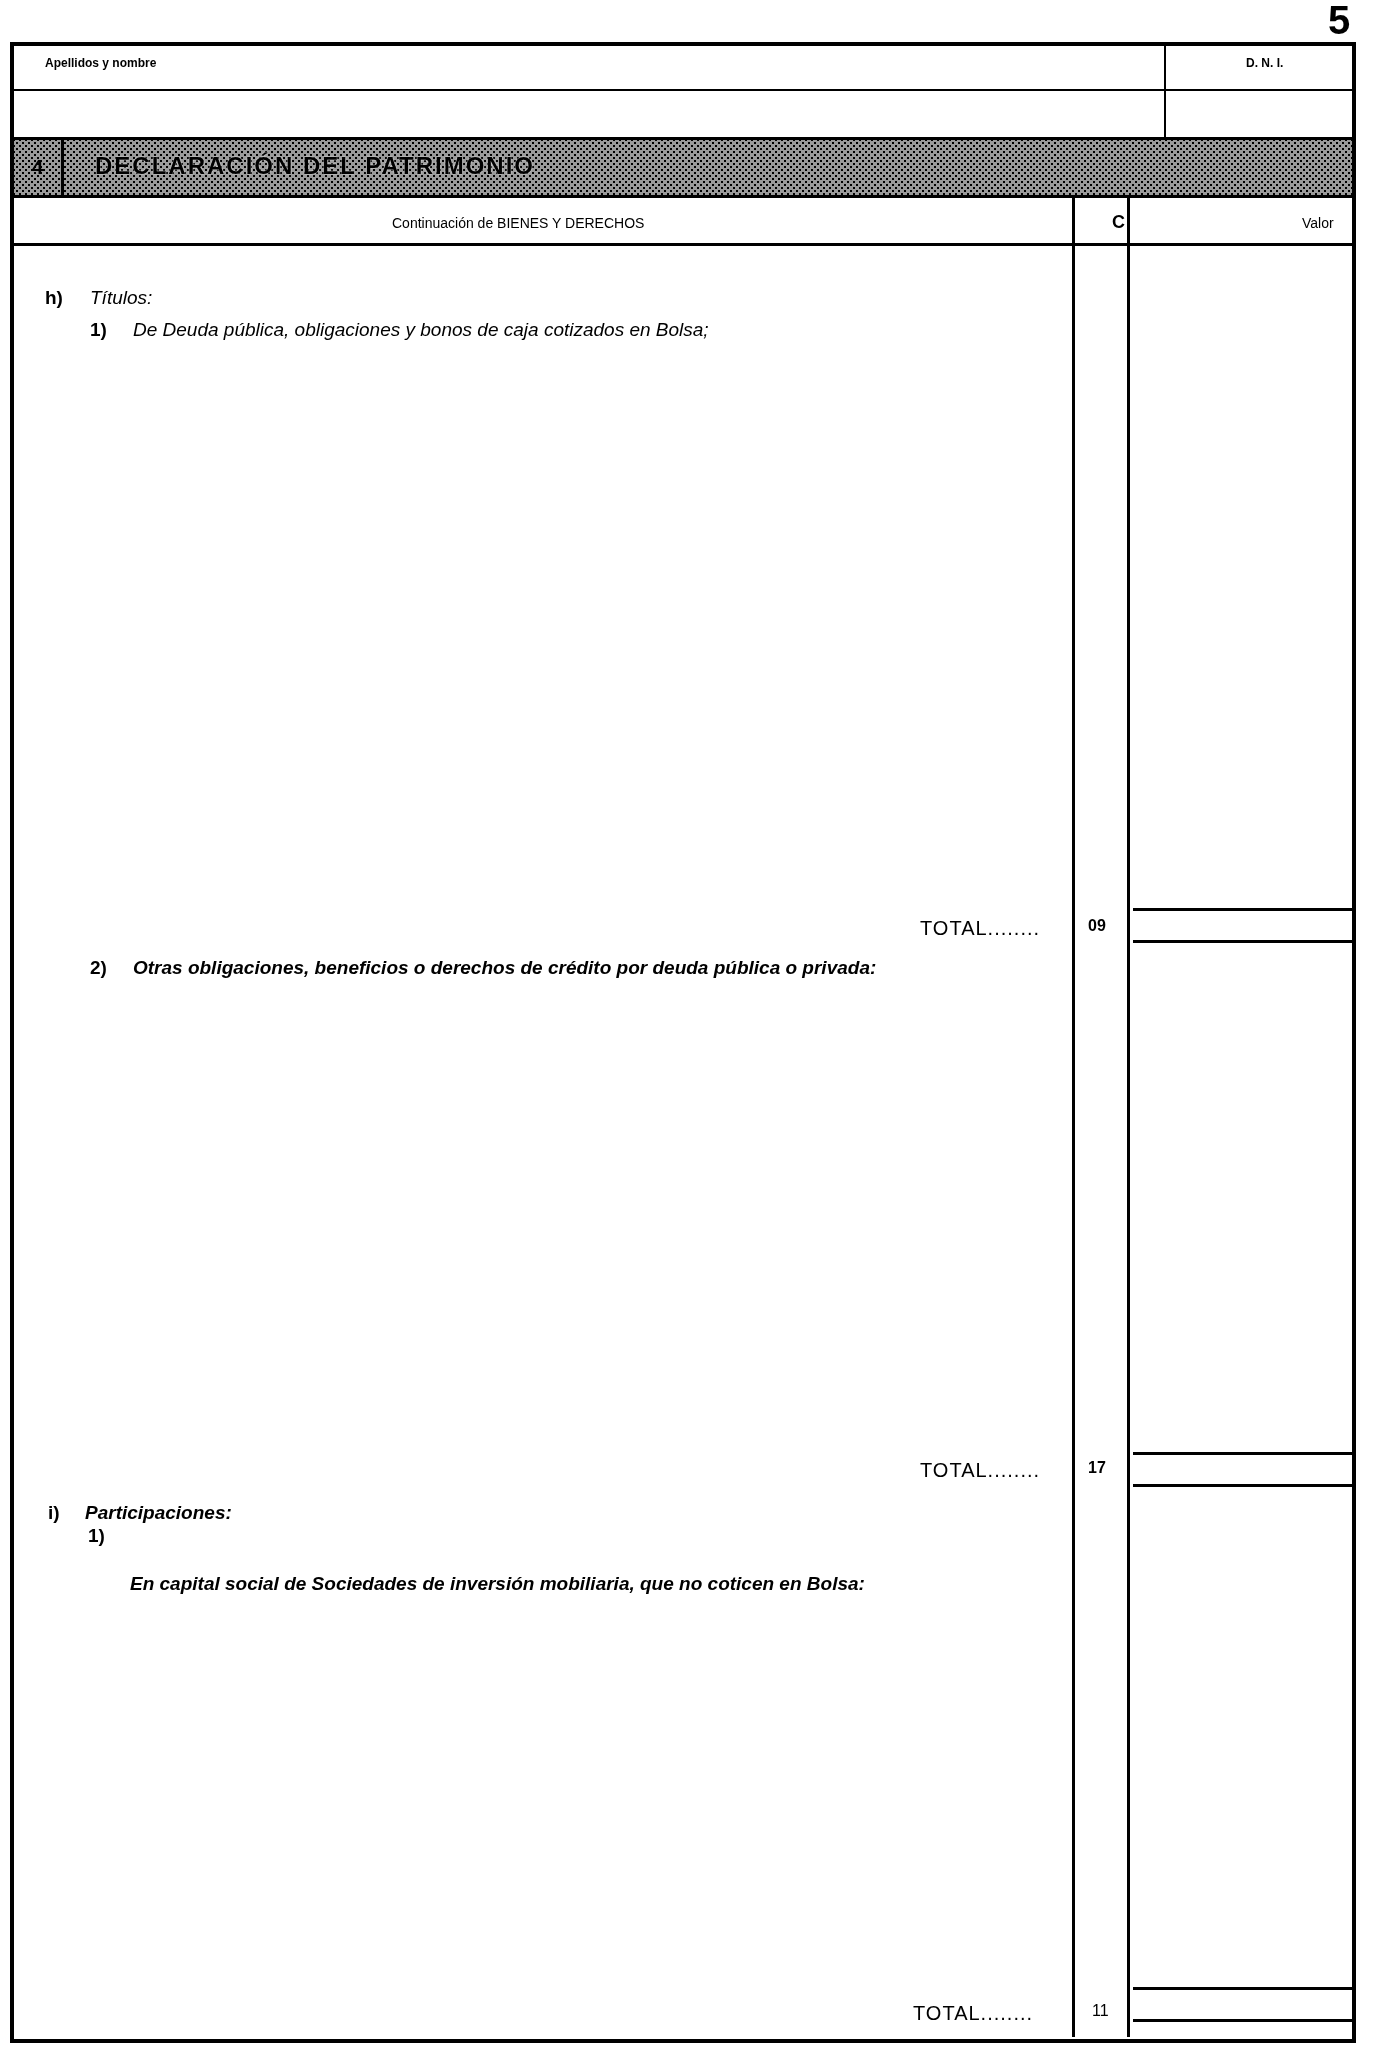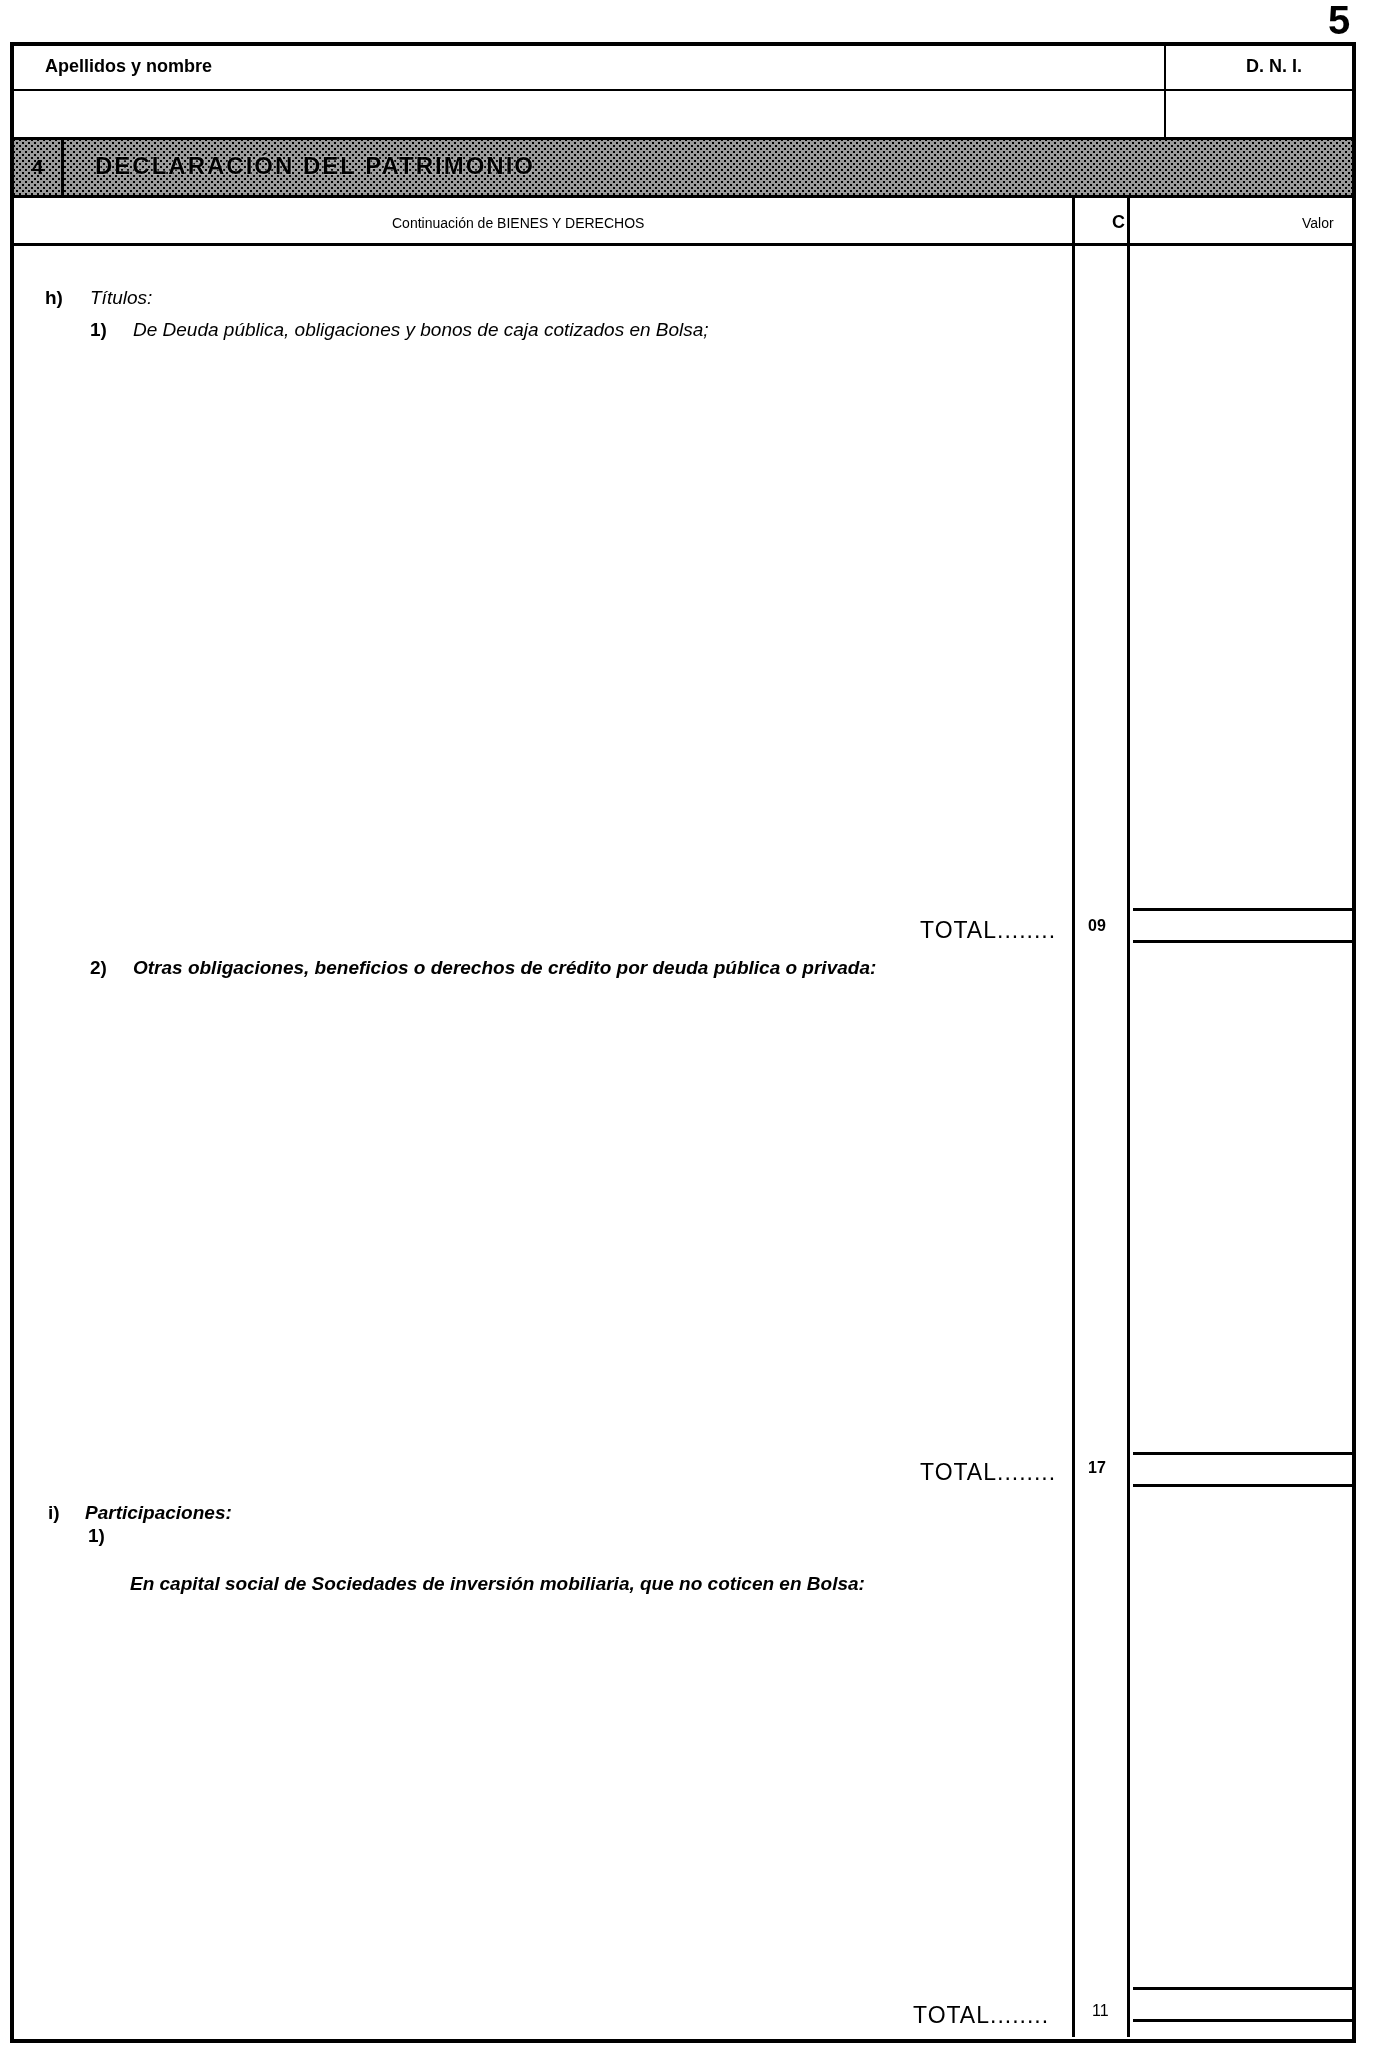--- a/index.html
+++ b/index.html
@@ -4,38 +4,38 @@
 <style>
   html, body { margin: 0; padding: 0; background: #ffffff; }
   body { width: 1397px; height: 2067px; position: relative; overflow: hidden;
          font-family: "Liberation Sans", sans-serif; color: #000; }
   .abs { position: absolute; }
   .page-num { left: 1328px; top: -2px; font-size: 40px; font-weight: bold; }
   .frame { left: 10px; top: 42px; width: 1338px; height: 1993px;
            border: 4px solid #000; box-sizing: content-box; }
   .hline { position: absolute; background: #000; }
   .vline { position: absolute; background: #000; }
-  .lbl { position: absolute; font-size: 18px; font-weight: bold; white-space: nowrap; }
+  .lbl { position: absolute; font-size: 12px; font-weight: bold; white-space: nowrap; }
   .band { left: 14px; top: 137px; width: 1338px; height: 61px;
           background-color: #9a9a9a;
           background-image:
             radial-gradient(circle, #000 1.1px, transparent 1.4px),
             radial-gradient(circle, #000 1.1px, transparent 1.4px);
           background-size: 6px 6px, 6px 6px;
           background-position: 0 0, 3px 3px;
           border-top: 3px solid #000; border-bottom: 3px solid #000; box-sizing: border-box; }
   .band-num { left: 14px; top: 137px; width: 50px; height: 61px; border-right: 3px solid #000;
               box-sizing: border-box; display: flex; align-items: center; justify-content: center;
               font-weight: bold; font-size: 20px; color: #000; }
   .band-title { left: 95px; top: 152px; font-size: 24px; font-weight: bold; letter-spacing: 2px;
                 color: #000; text-shadow: 0 0 2px #fff; white-space: nowrap; }
   .colhead { position: absolute; font-size: 14px; white-space: nowrap; margin-left: 20px; }
   .it { font-style: italic; }
   .txt { position: absolute; font-size: 19px; white-space: nowrap; }
-  .total { position: absolute; font-size: 23px; white-space: nowrap; letter-spacing: 1px; text-align: center; }
+  .total { position: absolute; font-size: 20px; white-space: nowrap; letter-spacing: 1px; text-align: center; }
   .code { position: absolute; font-size: 16px; font-weight: bold; text-align: center; }
 </style>
 </head>
 <body>
 
 <div class="abs page-num">5</div>
 
 <div class="abs frame"></div>
 
 <div class="hline" style="left:14px; top:89px; width:1338px; height:2px;"></div>

